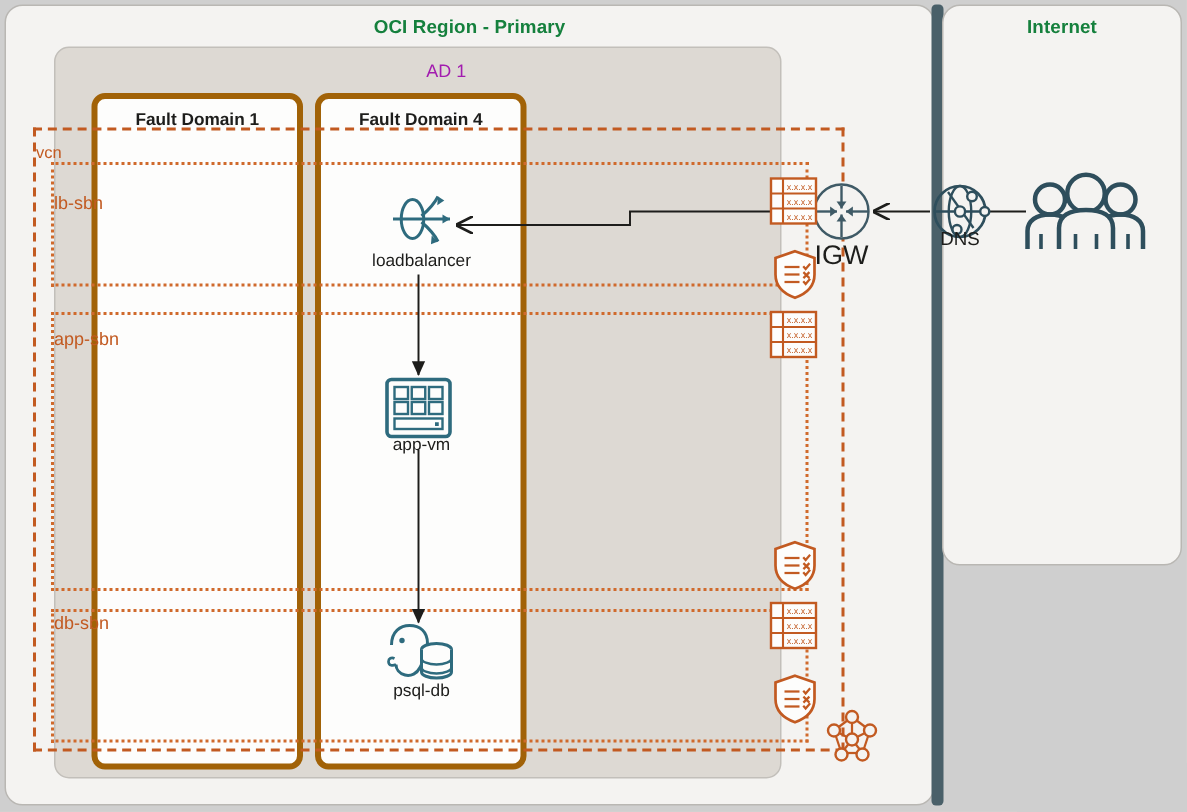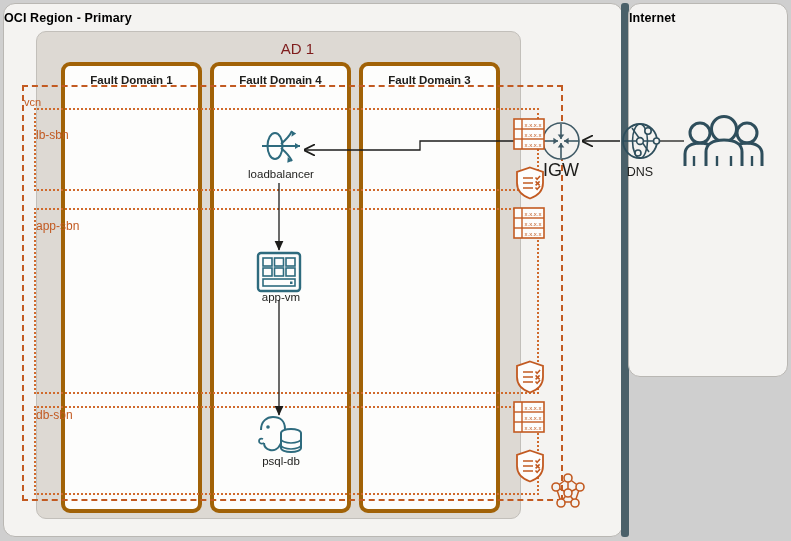--- a/index.html
+++ b/index.html
@@ -8,35 +8,35 @@
     position:relative;width:791px;height:541px;overflow:hidden;
     background:#cfcfcf;
   }
   .panel{
     position:absolute;background:#f4f3f1;border:1px solid #b9b7b3;
     border-radius:12px;box-sizing:border-box;
   }
   #region-panel{left:3px;top:3px;width:620px;height:534px;}
   #internet-panel{left:628px;top:3px;width:160px;height:374px;}
   .panel-title{
-    position:absolute;left:0;right:0;top:7px;text-align:left;
-    font-size:12.5px;font-weight:bold;color:#000000;letter-spacing:.1px;
+    position:absolute;left:0;right:0;top:7px;text-align:center;
+    font-size:12.5px;font-weight:bold;color:#15803d;letter-spacing:.1px;
   }
   #sep-bar{
     position:absolute;left:621px;top:3px;width:8px;height:534px;
     background:#4a6069;border-radius:3px;
   }
   #ad-box{
     position:absolute;left:36px;top:31px;width:485px;height:488px;
     background:#ddd9d3;border:1px solid #c2bfba;border-radius:10px;
     box-sizing:border-box;
   }
   #ad-title{
     position:absolute;left:0;right:0;top:8px;text-align:center;
-    font-size:15px;color:#7f1d1d;margin-left:38px;
+    font-size:12px;color:#a21caf;margin-left:38px;
   }
   .fd{
     position:absolute;top:62px;width:141px;height:451px;
     background:#fdfdfc;border:4px solid #a16207;border-radius:9px;
     box-sizing:border-box;
   }
   #fd1{left:61px;}
   #fd2{left:210px;}
   #fd3{left:359px;}
   .fd-title{
@@ -92,23 +92,20 @@
 
   <div id="ad-box">
     <div id="ad-title">AD 1</div>
   </div>
 
   <div class="fd" id="fd1">
     <div class="fd-title">Fault Domain 1</div>
   </div>
   <div class="fd" id="fd2">
     <div class="fd-title">Fault Domain 4</div>
-  </div>
-  <div class="fd" id="fd3">
-    <div class="fd-title">Fault Domain 3</div>
   </div>
 
   <div id="vcn"></div>
   <div id="vcn-label">vcn</div>
 
   <div class="sbn" id="lb-sbn"></div>
   <div class="sbn-label" id="lb-sbn-label">lb-sbn</div>
 
   <div class="sbn" id="app-sbn"></div>
   <div class="sbn-label" id="app-sbn-label">app-sbn</div>
@@ -200,21 +197,21 @@
       <circle cx="22" cy="22" r="17" fill="none" stroke="#2e4e5c" stroke-width="1.8"></circle>
       <ellipse cx="22" cy="22" rx="7.5" ry="17" fill="none" stroke="#2e4e5c" stroke-width="1.6"></ellipse>
       <line x1="5" y1="22" x2="39" y2="22" stroke="#2e4e5c" stroke-width="1.6"></line>
       <line x1="14" y1="9" x2="31" y2="33" stroke="#2e4e5c" stroke-width="1.5"></line>
       <circle cx="22" cy="22" r="3.4" fill="#f4f3f1" stroke="#2e4e5c" stroke-width="1.6"></circle>
       <circle cx="30" cy="12" r="3.2" fill="#f4f3f1" stroke="#2e4e5c" stroke-width="1.6"></circle>
       <circle cx="38.5" cy="22" r="3" fill="#f4f3f1" stroke="#2e4e5c" stroke-width="1.6"></circle>
       <circle cx="20" cy="34" r="3" fill="#f4f3f1" stroke="#2e4e5c" stroke-width="1.6"></circle>
     </svg>
   </div>
-  <div class="node-label" style="left:611px;top:165px;width:58px;font-size:12.5px;">DNS</div>
+  <div class="node-label" style="left:611px;top:152px;width:58px;font-size:12.5px;">DNS</div>
 
   <div class="ico" style="left:683px;top:116px;">
     <svg width="82" height="54" viewBox="0 0 82 54">
       <circle cx="17" cy="17" r="10" fill="none" stroke="#2e4e5c" stroke-width="3"></circle>
       <path d="M2,50 L2,38 C2,31 8,27 17,27 C26,27 32,31 32,38 L32,50" fill="none" stroke="#2e4e5c" stroke-width="3"></path>
       <line x1="11" y1="40" x2="11" y2="50" stroke="#2e4e5c" stroke-width="2.4"></line>
       <circle cx="64" cy="17" r="10" fill="none" stroke="#2e4e5c" stroke-width="3"></circle>
       <path d="M49,50 L49,38 C49,31 55,27 64,27 C73,27 79,31 79,38 L79,50" fill="none" stroke="#2e4e5c" stroke-width="3"></path>
       <line x1="69" y1="40" x2="69" y2="50" stroke="#2e4e5c" stroke-width="2.4"></line>
       <circle cx="41" cy="13" r="12.5" fill="#f4f3f1" stroke="#2e4e5c" stroke-width="3"></circle>

